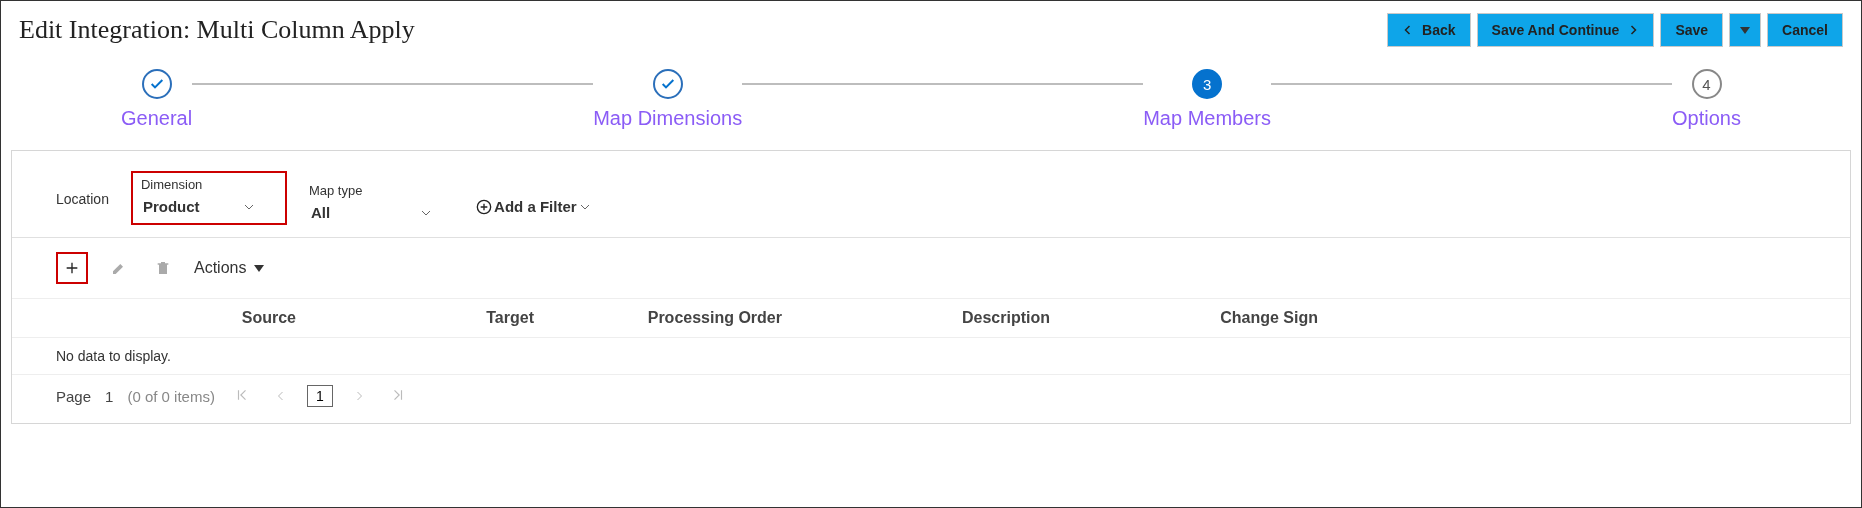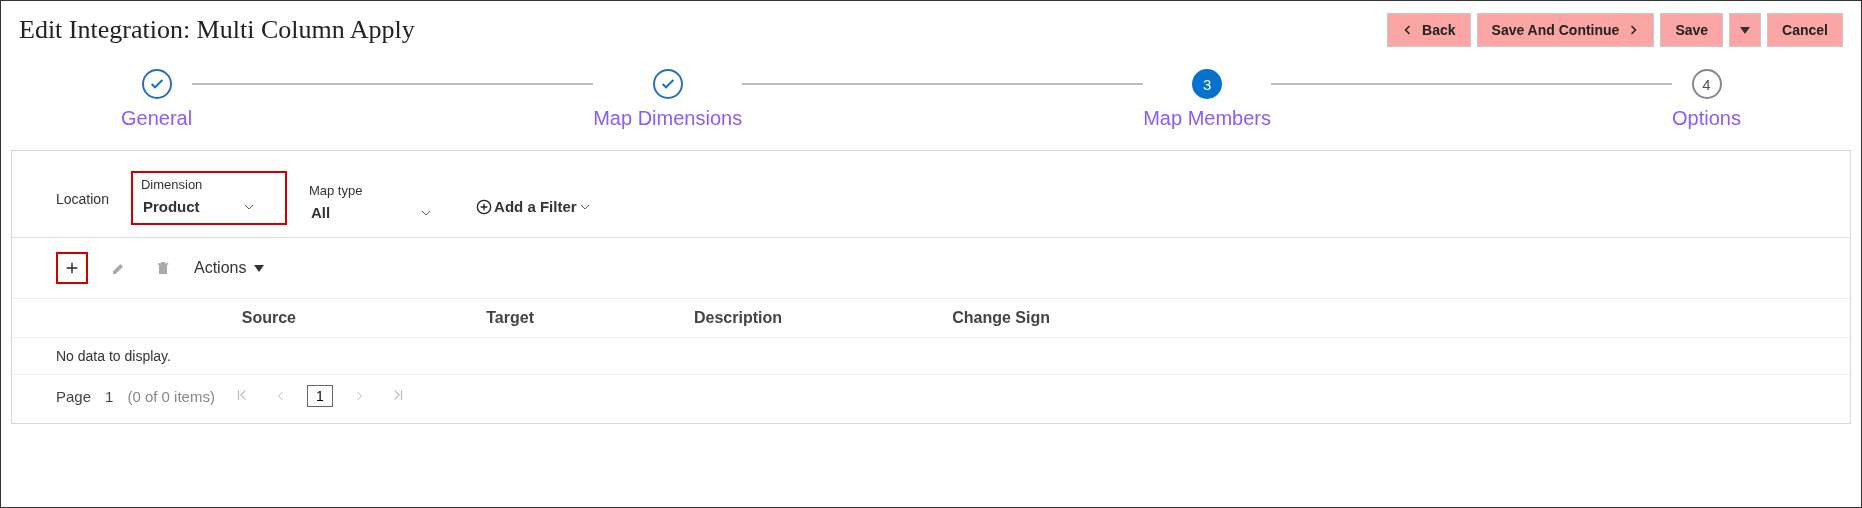--- a/index.html
+++ b/index.html
@@ -21,21 +21,21 @@
       padding: 12px 18px 0 18px;
     }
     .page-title {
       font-size: 26px;
       font-weight: 400;
       color: #222;
       font-family: Georgia, "Times New Roman", serif;
     }
     .header-buttons { display: flex; gap: 6px; }
     .btn {
-      background: #fca5a5;
+      background: #0ea5e9;
       border: 1px solid #c9c9c9;
       padding: 8px 14px;
       font-size: 14px;
       cursor: pointer;
       color: #222;
       display: inline-flex;
       align-items: center;
       gap: 8px;
       font-weight: 600;
     }
@@ -273,20 +273,21 @@
     </span>
     <span class="actions-menu">
       <span>Actions</span>
       <span class="caret-down"></span>
     </span>
   </div>
 
   <div class="table-head">
     <div>Source</div>
     <div>Target</div>
+    <div>Processing Order</div>
     <div>Description</div>
     <div>Change Sign</div>
   </div>
 
   <div class="empty-msg">No data to display.</div>
 
   <div class="pager">
     <span>Page</span>
     <span>1</span>
     <span class="muted">(0 of 0 items)</span>

